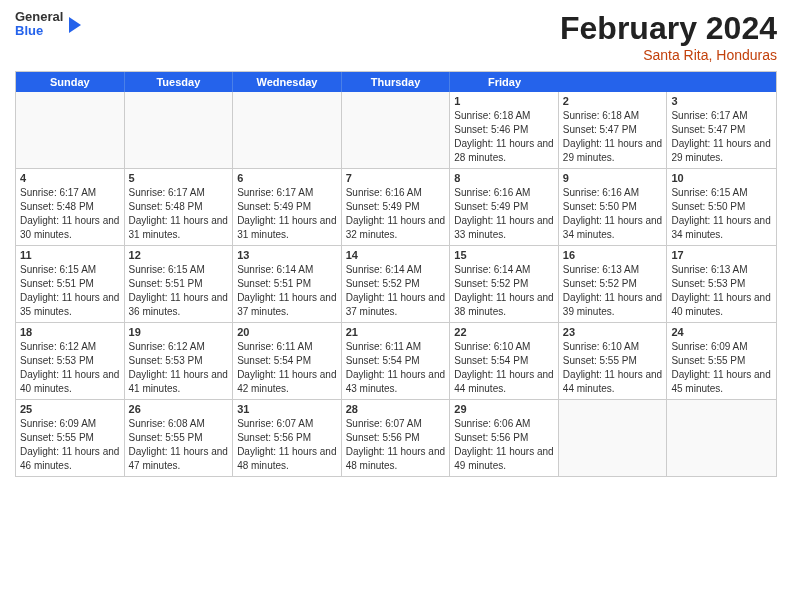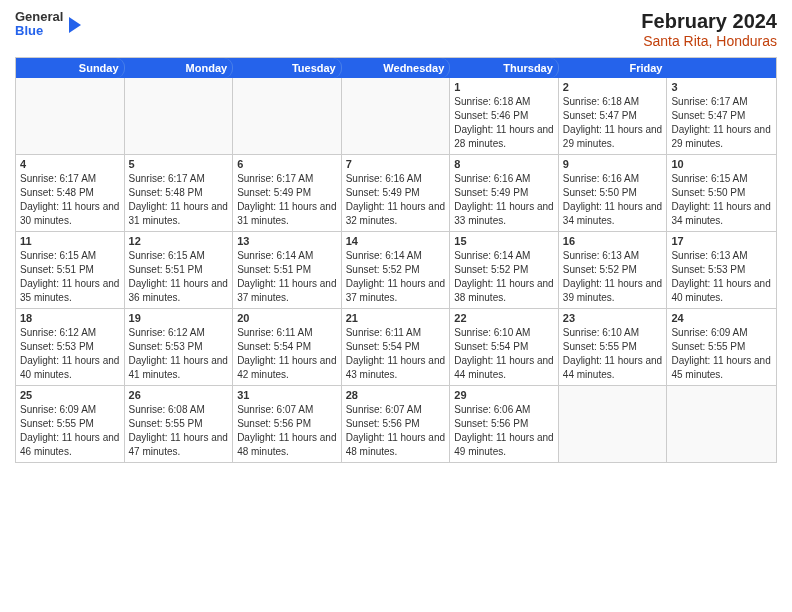--- a/index.html
+++ b/index.html
@@ -43,21 +43,21 @@
       border-left: 12px solid #2563eb;
       border-top: 8px solid transparent;
       border-bottom: 8px solid transparent;
       margin-left: 2px;
       margin-top: 2px;
     }
     .title-block {
       text-align: right;
     }
     .main-title {
-      font-size: 20px;
+      font-size: 32px;
       font-weight: bold;
       color: #222;
     }
     .subtitle {
       font-size: 14px;
       color: #c2410c;
     }
     .calendar {
       flex: 1;
       display: flex;
@@ -68,22 +68,21 @@
       display: grid;
       grid-template-columns: repeat(7, 1fr);
       background: #2563eb;
     }
     .cal-header-cell {
       color: #fff;
       font-size: 11px;
       font-weight: bold;
       padding: 4px 5px;
       border-right: 1px solid #4a80e8;
-      text-align: right;
-      border-radius: 9px;
+      text-align: center;
     }
     .cal-header-cell:last-child { border-right: none; }
     .cal-body {
       flex: 1;
       display: flex;
       flex-direction: column;
     }
     .cal-row {
       display: grid;
       grid-template-columns: repeat(7, 1fr);
@@ -127,21 +126,20 @@
     </div>
     <div class="title-block">
       <div class="main-title">February 2024</div>
       <div class="subtitle">Santa Rita, Honduras</div>
     </div>
   </div>
 
   <div class="calendar">
     <div class="cal-header">
     <div class="cal-header-cell">Sunday</div>
-        <div class="cal-header-cell">Monday</div>
         <div class="cal-header-cell">Tuesday</div>
         <div class="cal-header-cell">Wednesday</div>
         <div class="cal-header-cell">Thursday</div>
         <div class="cal-header-cell">Friday</div>
       </div>
     <div class="cal-body">
     <div class="cal-row">
           <div class="cal-cell empty"></div>
           <div class="cal-cell empty"></div>
           <div class="cal-cell empty"></div>

